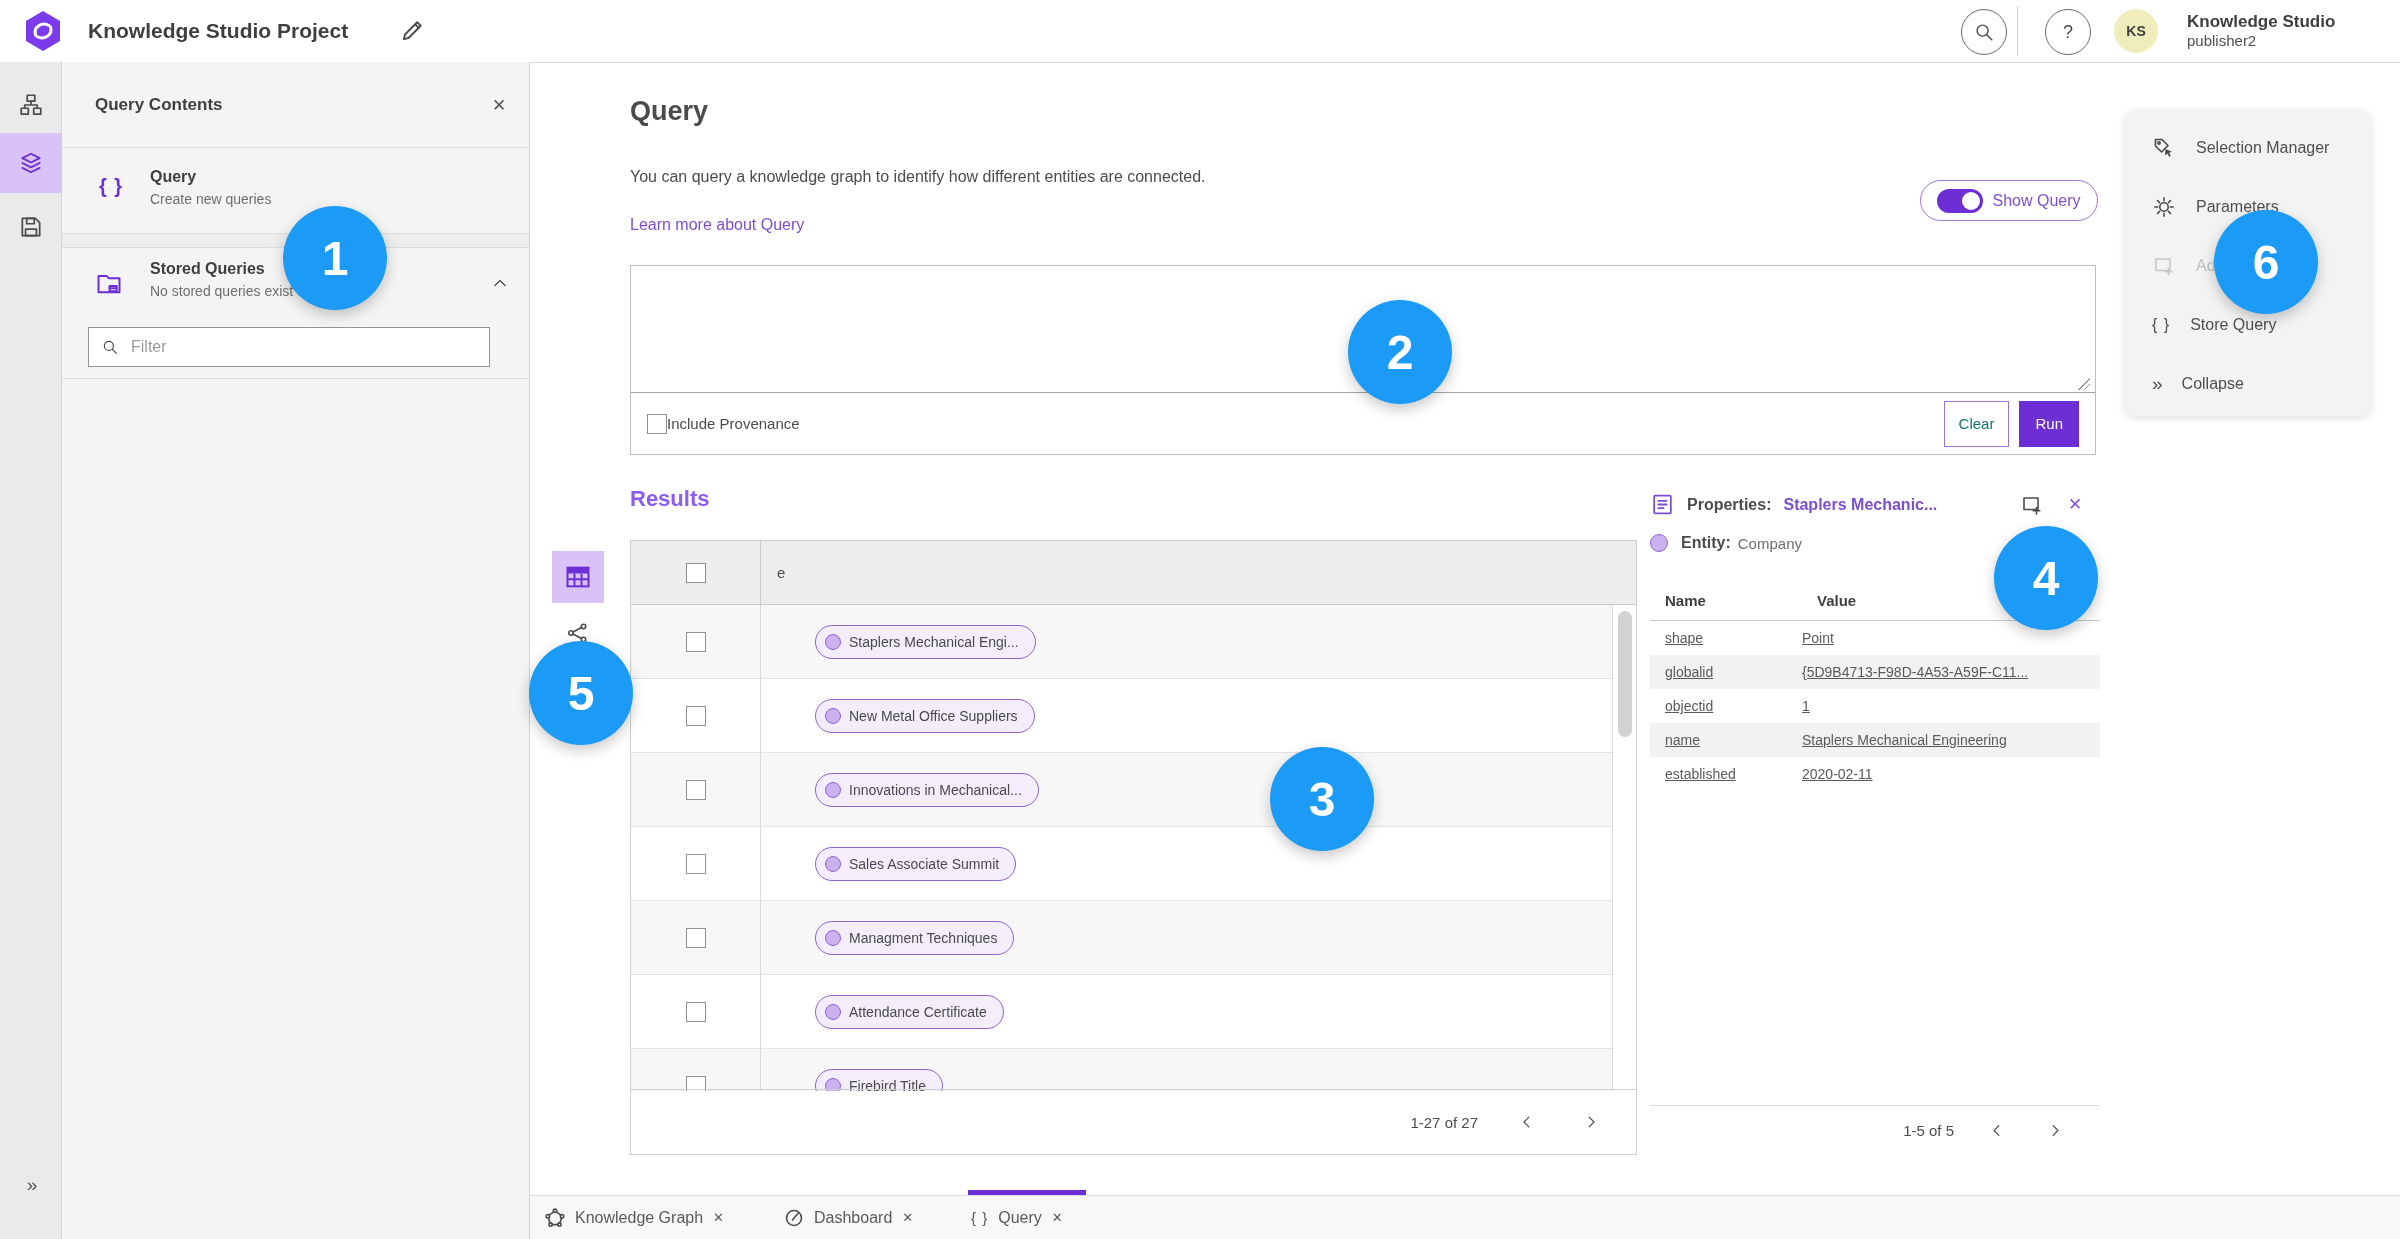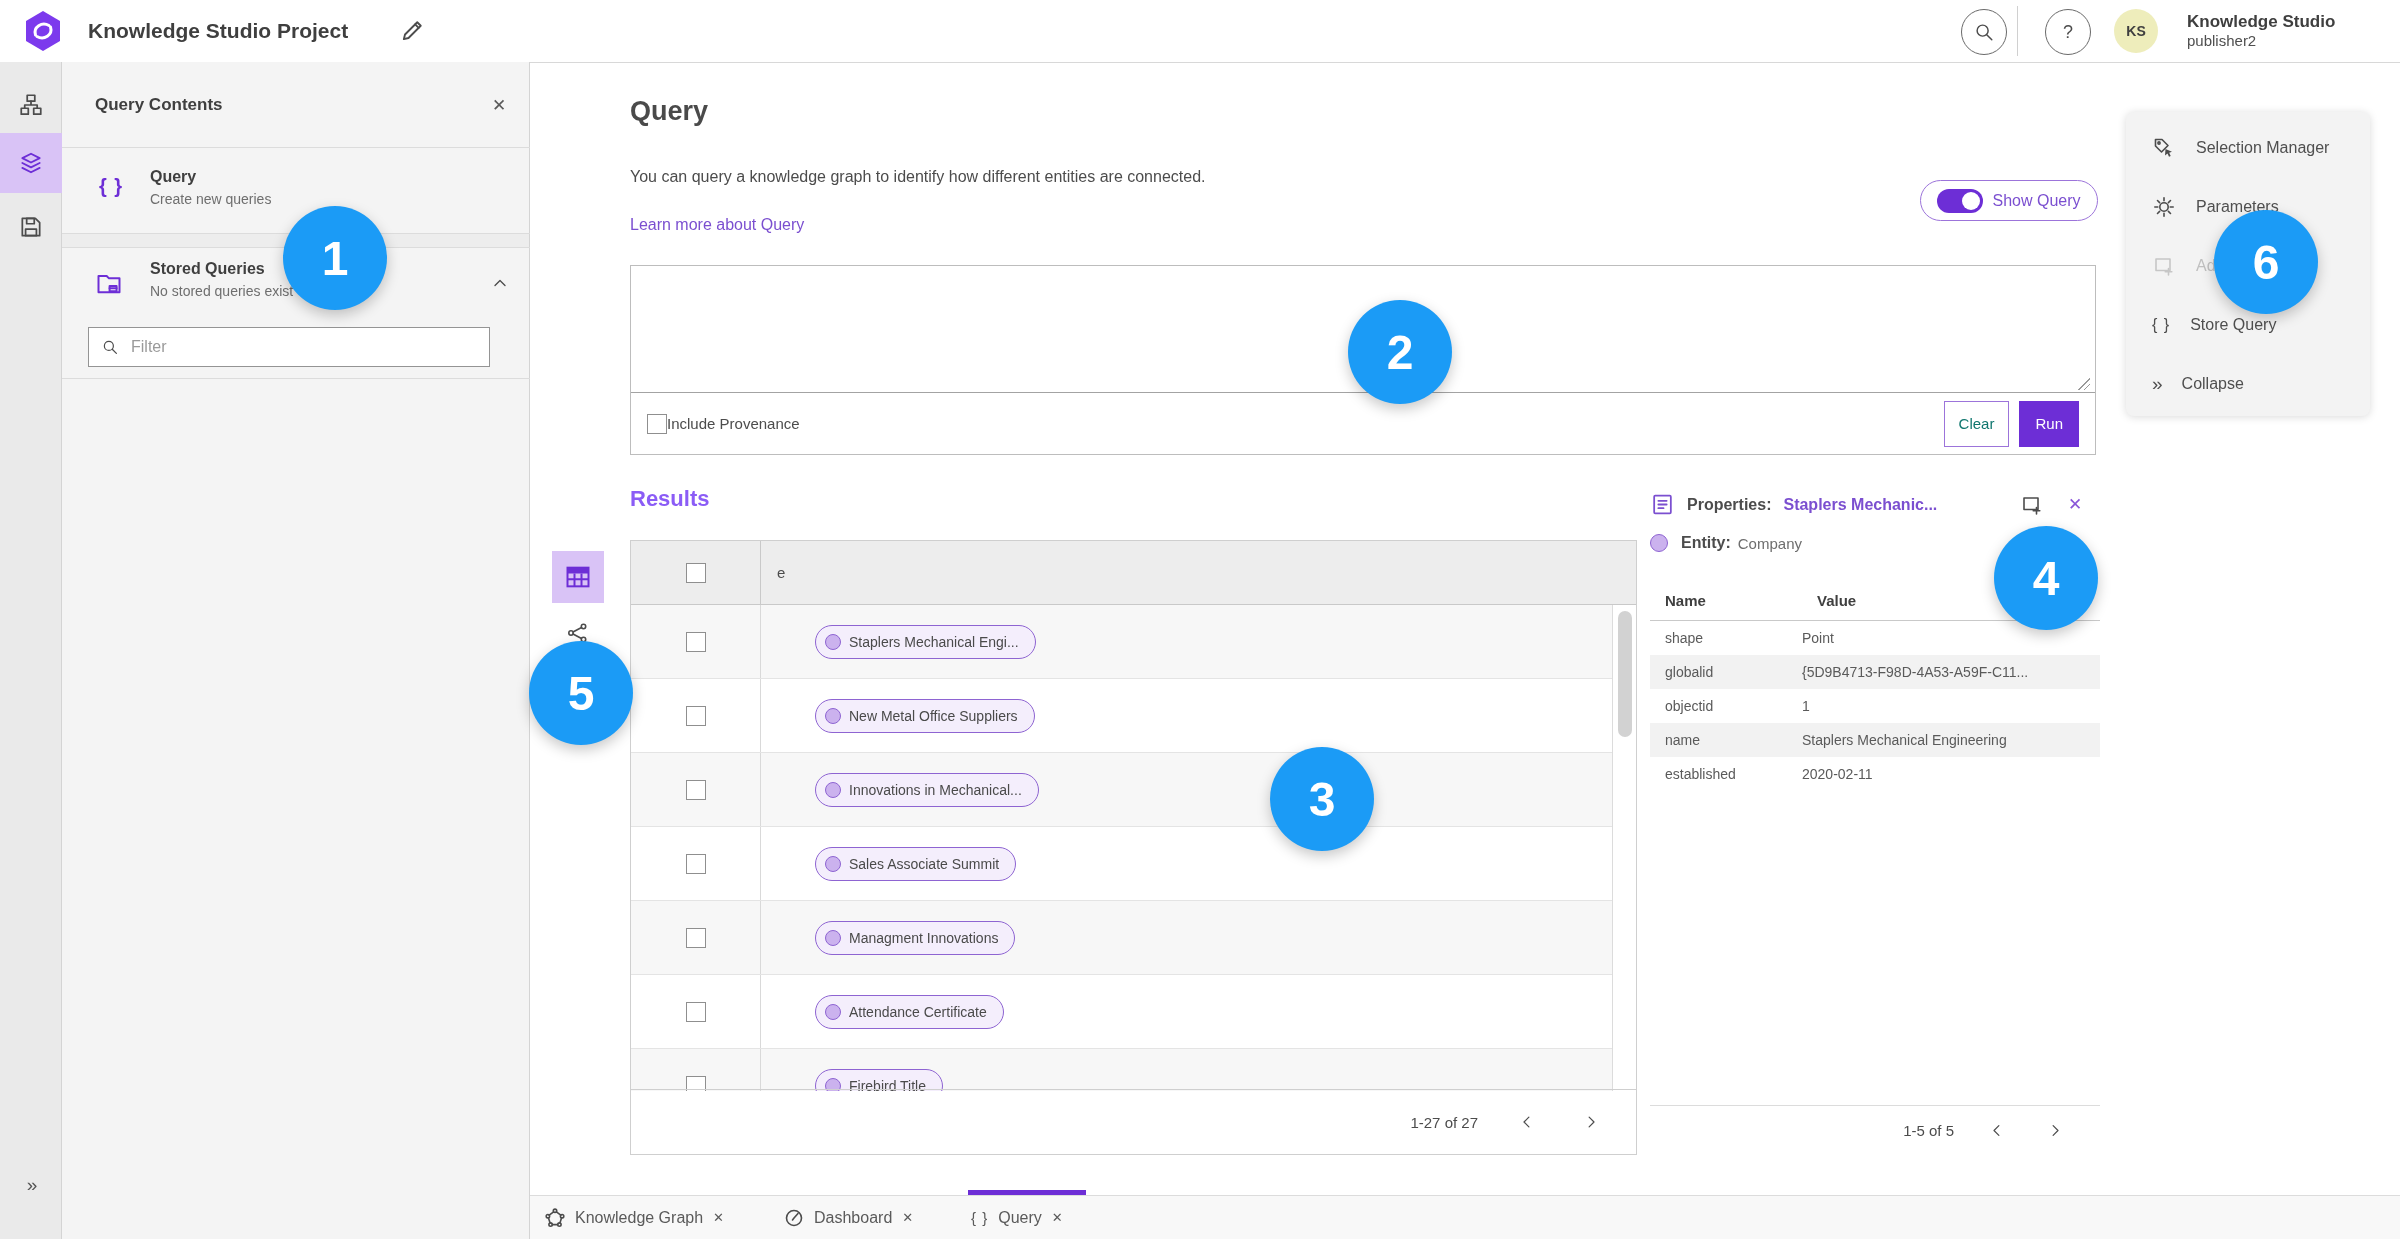--- a/index.html
+++ b/index.html
@@ -77,21 +77,21 @@
   .pag-label{font-size:15px;color:#4c4c4c;}
   .pag-btn{width:30px;height:30px;display:flex;align-items:center;justify-content:center;background:transparent;border:none;}
   
   .props{left:1650px;top:490px;width:450px;height:665px;background:#fff;}
   .props-title{font-size:16px;font-weight:700;color:#4c4c4c;}
   .props-link{font-size:16px;font-weight:600;color:#7b4fd0;}
   .entity-label{font-size:16px;font-weight:700;color:#4c4c4c;}
   .entity-type{font-size:15px;color:#6e6e6e;}
   .edot{width:18px;height:18px;border-radius:50%;background:#cbb2ee;border:1.5px solid #8e64d2;box-sizing:border-box;}
   .ptab-head{font-size:15px;font-weight:700;color:#3f3f3f;}
-  .prow{position:absolute;left:0;width:450px;height:34px;display:flex;align-items:center;font-size:14px;color:#5a5a5a;}
+  .prow{position:absolute;left:0;width:450px;height:34px;display:flex;align-items:center;font-size:14px;color:#5a5a5a;text-decoration:underline;}
   .prow.odd{background:#f2f2f2;}
   .pname{width:152px;padding-left:15px;box-sizing:border-box;}
   .props-x{color:#8a56d8;font-size:17px;}
   
   .rmenu{left:2126px;top:112px;width:244px;height:304px;background:#f3f3f3;border-radius:8px;
     box-shadow:0 1px 8px rgba(0,0,0,0.15);padding-top:6px;box-sizing:border-box;}
   .rm-item{height:59px;display:flex;align-items:center;gap:20px;padding-left:26px;font-size:16px;color:#4f4f4f;}
   .rm-item.disabled{color:#c0c0c0;}
   .rm-item.disabled .ic{stroke:#c6c6c6;}
   .rm-braces{font-size:16px;color:#4f4f4f;letter-spacing:1px;}
@@ -308,21 +308,21 @@
             <span class="dot"></span>
             <span>Sales Associate Summit</span>
           </span>
       </div>
       <div class="rt-row odd">
         <span class="cb-cell">
             <input type="checkbox" class="cb" style="">
           </span>
         <span class="pill">
             <span class="dot"></span>
-            <span>Managment Innovations</span>
+            <span>Managment Techniques</span>
           </span>
       </div>
       <div class="rt-row">
         <span class="cb-cell">
             <input type="checkbox" class="cb" style="">
           </span>
         <span class="pill">
             <span class="dot"></span>
             <span>Attendance Certificate</span>
           </span>

